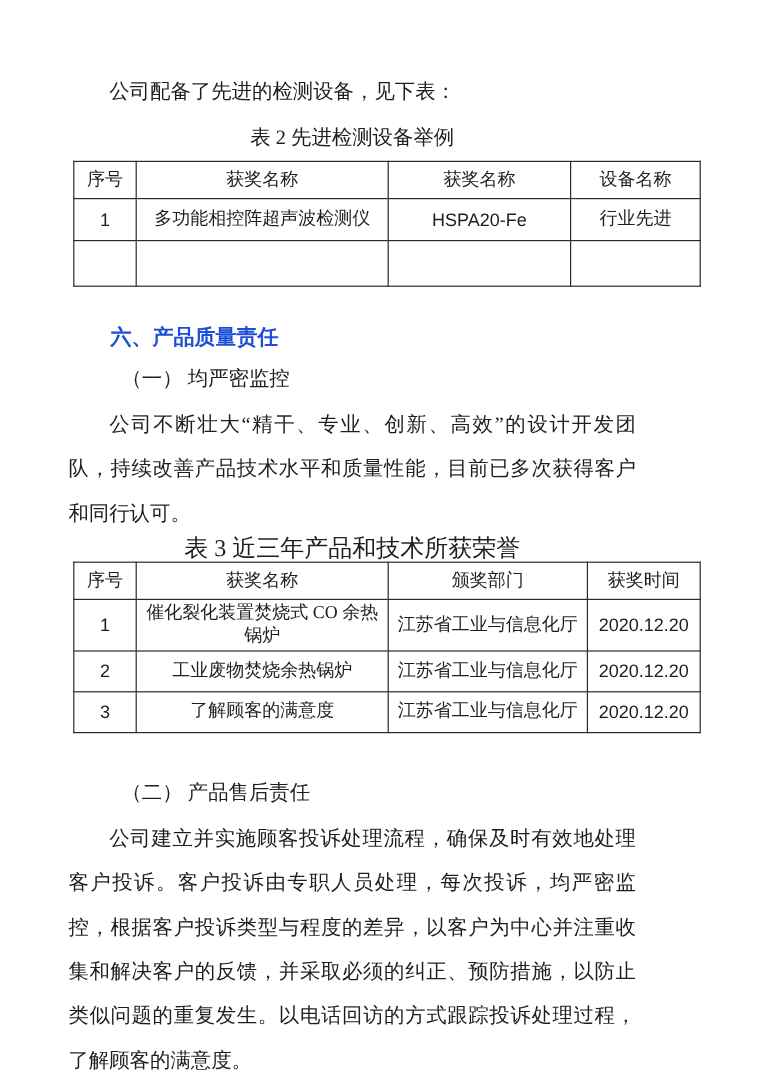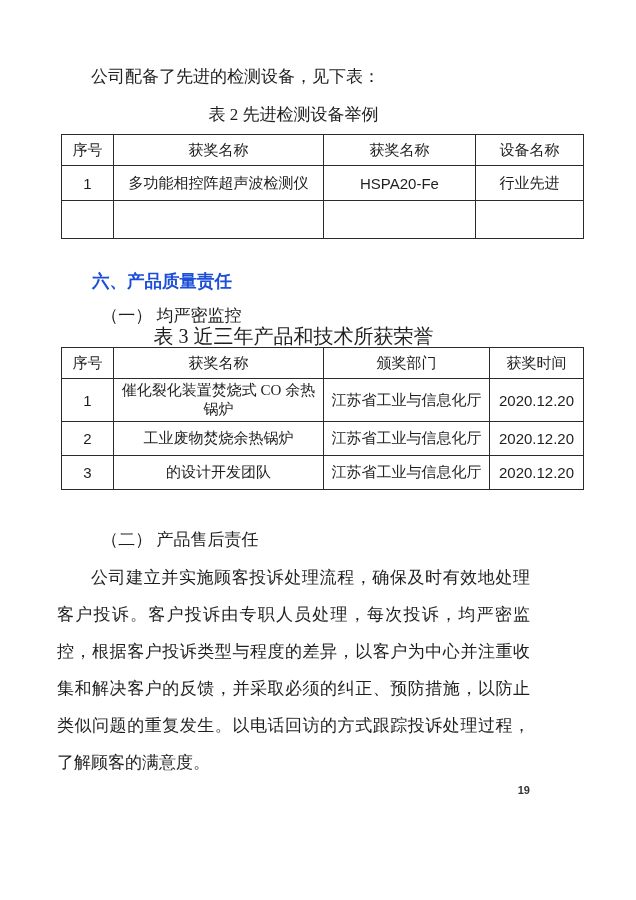--- a/index.html
+++ b/index.html
@@ -136,20 +136,21 @@
         <td></td>
         <td></td>
       </tr>
     </tbody>
   </table>
 
   <h2 class="sec-heading">六、产品质量责任</h2>
 
   <p class="sub-heading">（一） 均严密监控</p>
 
+  <p class="para p-quality">公司不断壮大“精干、专业、创新、高效”的设计开发团队，持续改善产品技术水平和质量性能，目前已多次获得客户和同行认可。</p>
 
   <p class="caption3">表 3 近三年产品和技术所获荣誉</p>
 
   <table class="doc-table t3">
     <colgroup>
       <col class="c1">
         <col class="c2">
         <col class="c3">
         <col class="c4">
     </colgroup>
@@ -169,21 +170,21 @@
         <td class="latin">2020.12.20</td>
       </tr>
       <tr class="r-34">
         <td class="latin">2</td>
         <td>工业废物焚烧余热锅炉</td>
         <td>江苏省工业与信息化厅</td>
         <td class="latin">2020.12.20</td>
       </tr>
       <tr class="r-34">
         <td class="latin">3</td>
-        <td>的设计开发团队</td>
+        <td>了解顾客的满意度</td>
         <td>江苏省工业与信息化厅</td>
         <td class="latin">2020.12.20</td>
       </tr>
     </tbody>
   </table>
 
   <p class="sub-heading2">（二） 产品售后责任</p>
 
   <p class="para p-aftersales">公司建立并实施顾客投诉处理流程，确保及时有效地处理客户投诉。客户投诉由专职人员处理，每次投诉，均严密监控，根据客户投诉类型与程度的差异，以客户为中心并注重收集和解决客户的反馈，并采取必须的纠正、预防措施，以防止类似问题的重复发生。以电话回访的方式跟踪投诉处理过程，了解顾客的满意度。</p>
 

